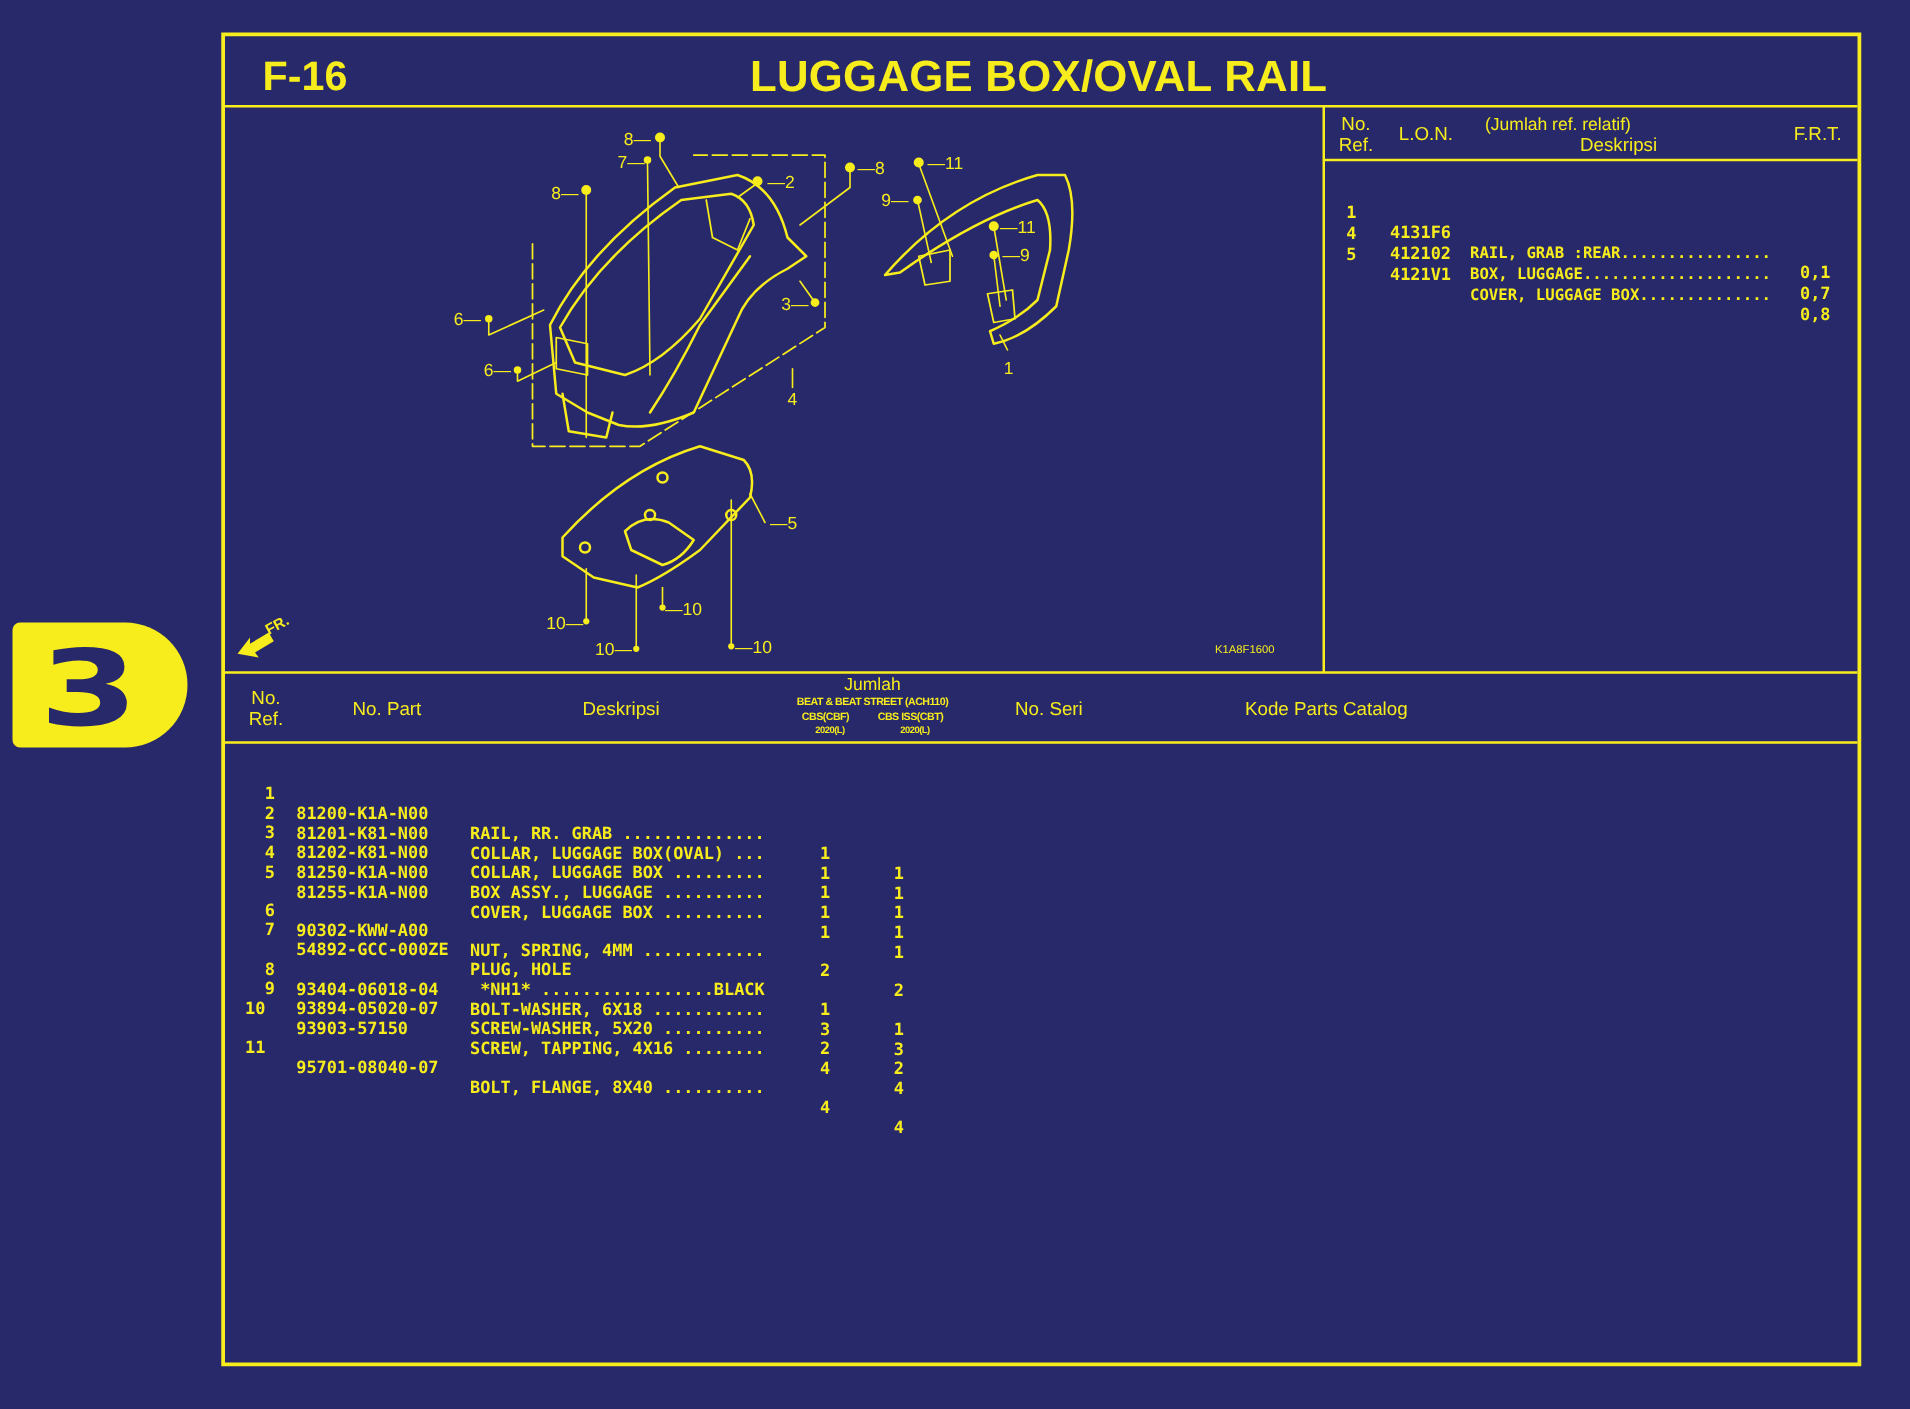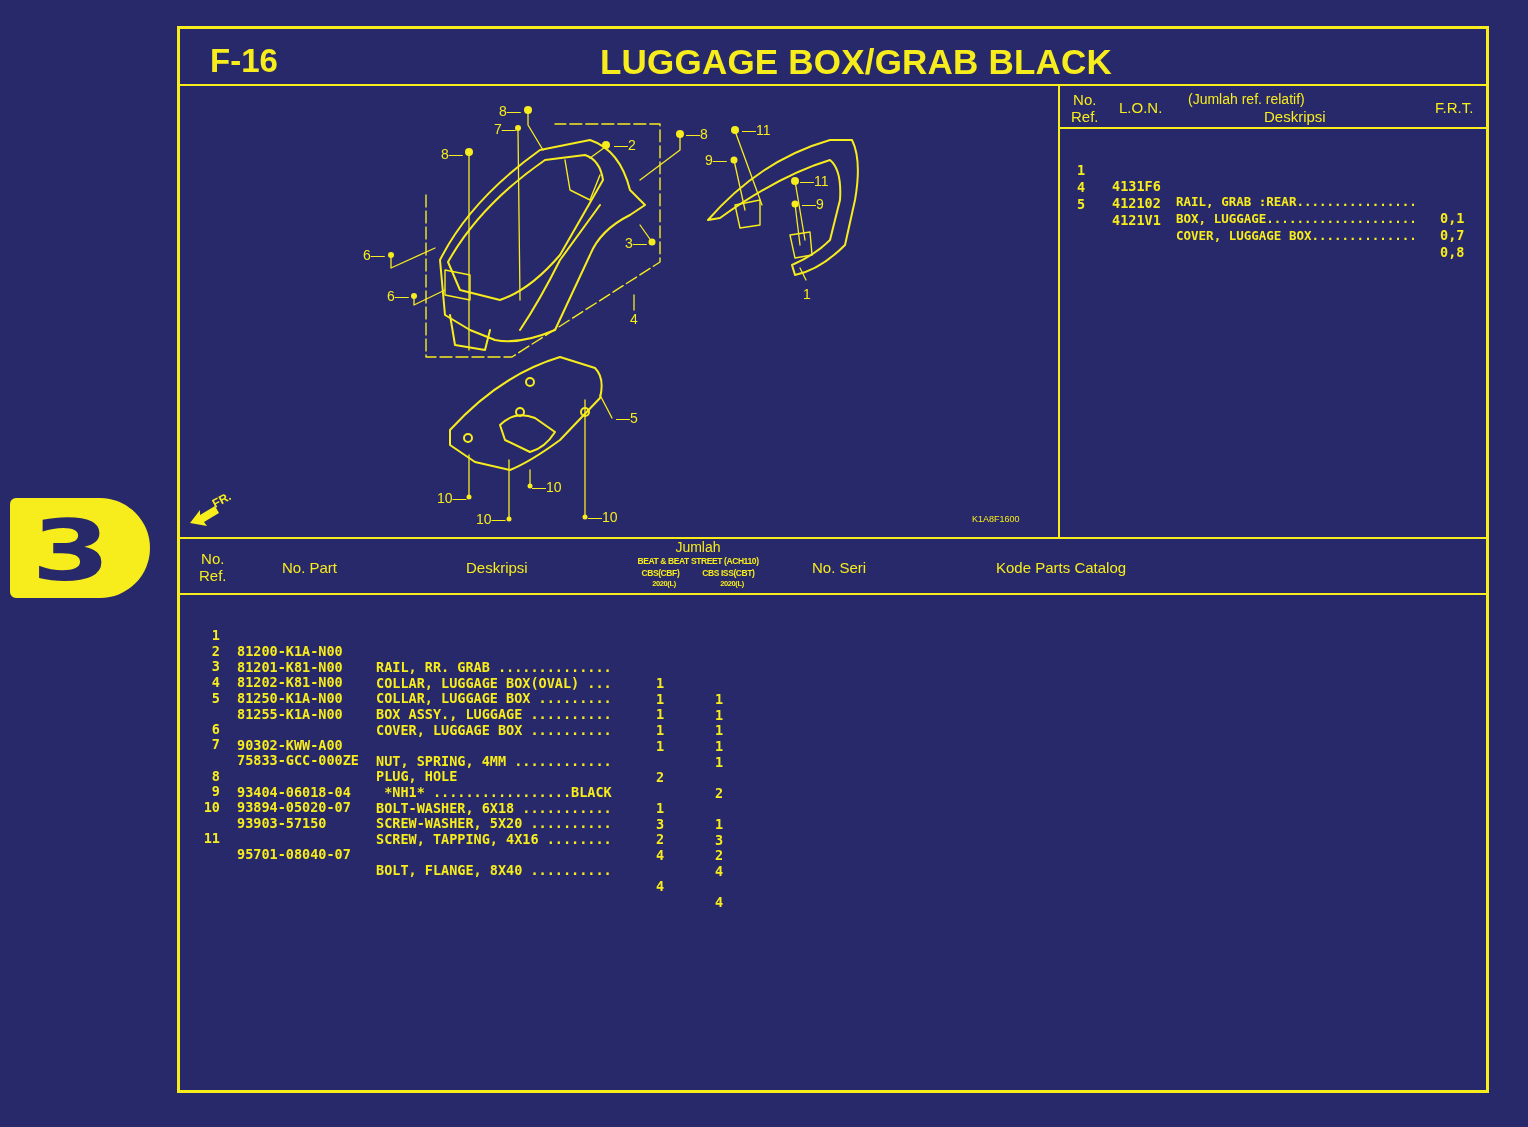--- a/index.html
+++ b/index.html
@@ -36,21 +36,21 @@
 </div>
 
 <div class="frame"></div>
 <div class="hline" style="left:180px; top:84px; width:1306px;"></div>
 <div class="hline" style="left:180px; top:537px; width:1306px;"></div>
 <div class="hline" style="left:180px; top:593px; width:1306px;"></div>
 <div class="vline" style="left:1058px; top:85px; height:453px;"></div>
 <div class="hline" style="left:1059px; top:127px; width:427px;"></div>
 
 <div class="abs section-code">F-16</div>
-<div class="abs page-title">LUGGAGE BOX/GRAB BLACK</div>
+<div class="abs page-title">LUGGAGE BOX/OVAL RAIL</div>
 
 <div class="abs hdr" style="left:1071px; top:91px; text-align:center;">
   <div>No.</div>
   <div>Ref.</div>
 </div>
 <div class="abs hdr" style="left:1119px; top:99px;">L.O.N.</div>
 <div class="abs hdr" style="left:1188px; top:91px; font-size:14px;">(Jumlah ref. relatif)</div>
 <div class="abs hdr" style="left:1264px; top:108px;">Deskripsi</div>
 <div class="abs hdr" style="left:1435px; top:99px;">F.R.T.</div>
 
@@ -228,21 +228,21 @@
   </div>
   <div class="part-row mono" style="top:705px; left:196px;">
     <span class="abs" style="left:0; width:24px; text-align:right;">6</span>
     <span class="abs" style="left:41px">90302-KWW-A00</span>
     <span class="abs" style="left:180px">NUT, SPRING, 4MM ............</span>
     <span class="abs" style="left:460px">2</span>
     <span class="abs" style="left:519px">2</span>
   </div>
   <div class="part-row mono" style="top:720px; left:196px;">
     <span class="abs" style="left:0; width:24px; text-align:right;">7</span>
-    <span class="abs" style="left:41px">75833-GCC-000ZE</span>
+    <span class="abs" style="left:41px">54892-GCC-000ZE</span>
     <span class="abs" style="left:180px">PLUG, HOLE</span>
     <span class="abs" style="left:460px"></span>
     <span class="abs" style="left:519px"></span>
   </div>
   <div class="part-row mono" style="top:736px; left:196px;">
     <span class="abs" style="left:0; width:24px; text-align:right;"></span>
     <span class="abs" style="left:41px"></span>
     <span class="abs" style="left:180px"> *NH1* .................BLACK</span>
     <span class="abs" style="left:460px">1</span>
     <span class="abs" style="left:519px">1</span>
@@ -255,26 +255,26 @@
     <span class="abs" style="left:519px">3</span>
   </div>
   <div class="part-row mono" style="top:767px; left:196px;">
     <span class="abs" style="left:0; width:24px; text-align:right;">9</span>
     <span class="abs" style="left:41px">93894-05020-07</span>
     <span class="abs" style="left:180px">SCREW-WASHER, 5X20 ..........</span>
     <span class="abs" style="left:460px">2</span>
     <span class="abs" style="left:519px">2</span>
   </div>
   <div class="part-row mono" style="top:783px; left:196px;">
-    <span class="abs" style="left:0; width:24px; text-align:right;">10</span>
+    <span class="abs" style="left:0; width:24px; ">10</span>
     <span class="abs" style="left:41px">93903-57150</span>
     <span class="abs" style="left:180px">SCREW, TAPPING, 4X16 ........</span>
     <span class="abs" style="left:460px">4</span>
     <span class="abs" style="left:519px">4</span>
   </div>
   <div class="part-row mono" style="top:814px; left:196px;">
-    <span class="abs" style="left:0; width:24px; text-align:right;">11</span>
+    <span class="abs" style="left:0; width:24px; ">11</span>
     <span class="abs" style="left:41px">95701-08040-07</span>
     <span class="abs" style="left:180px">BOLT, FLANGE, 8X40 ..........</span>
     <span class="abs" style="left:460px">4</span>
     <span class="abs" style="left:519px">4</span>
   </div>
 </div>
 
 </body></html>

